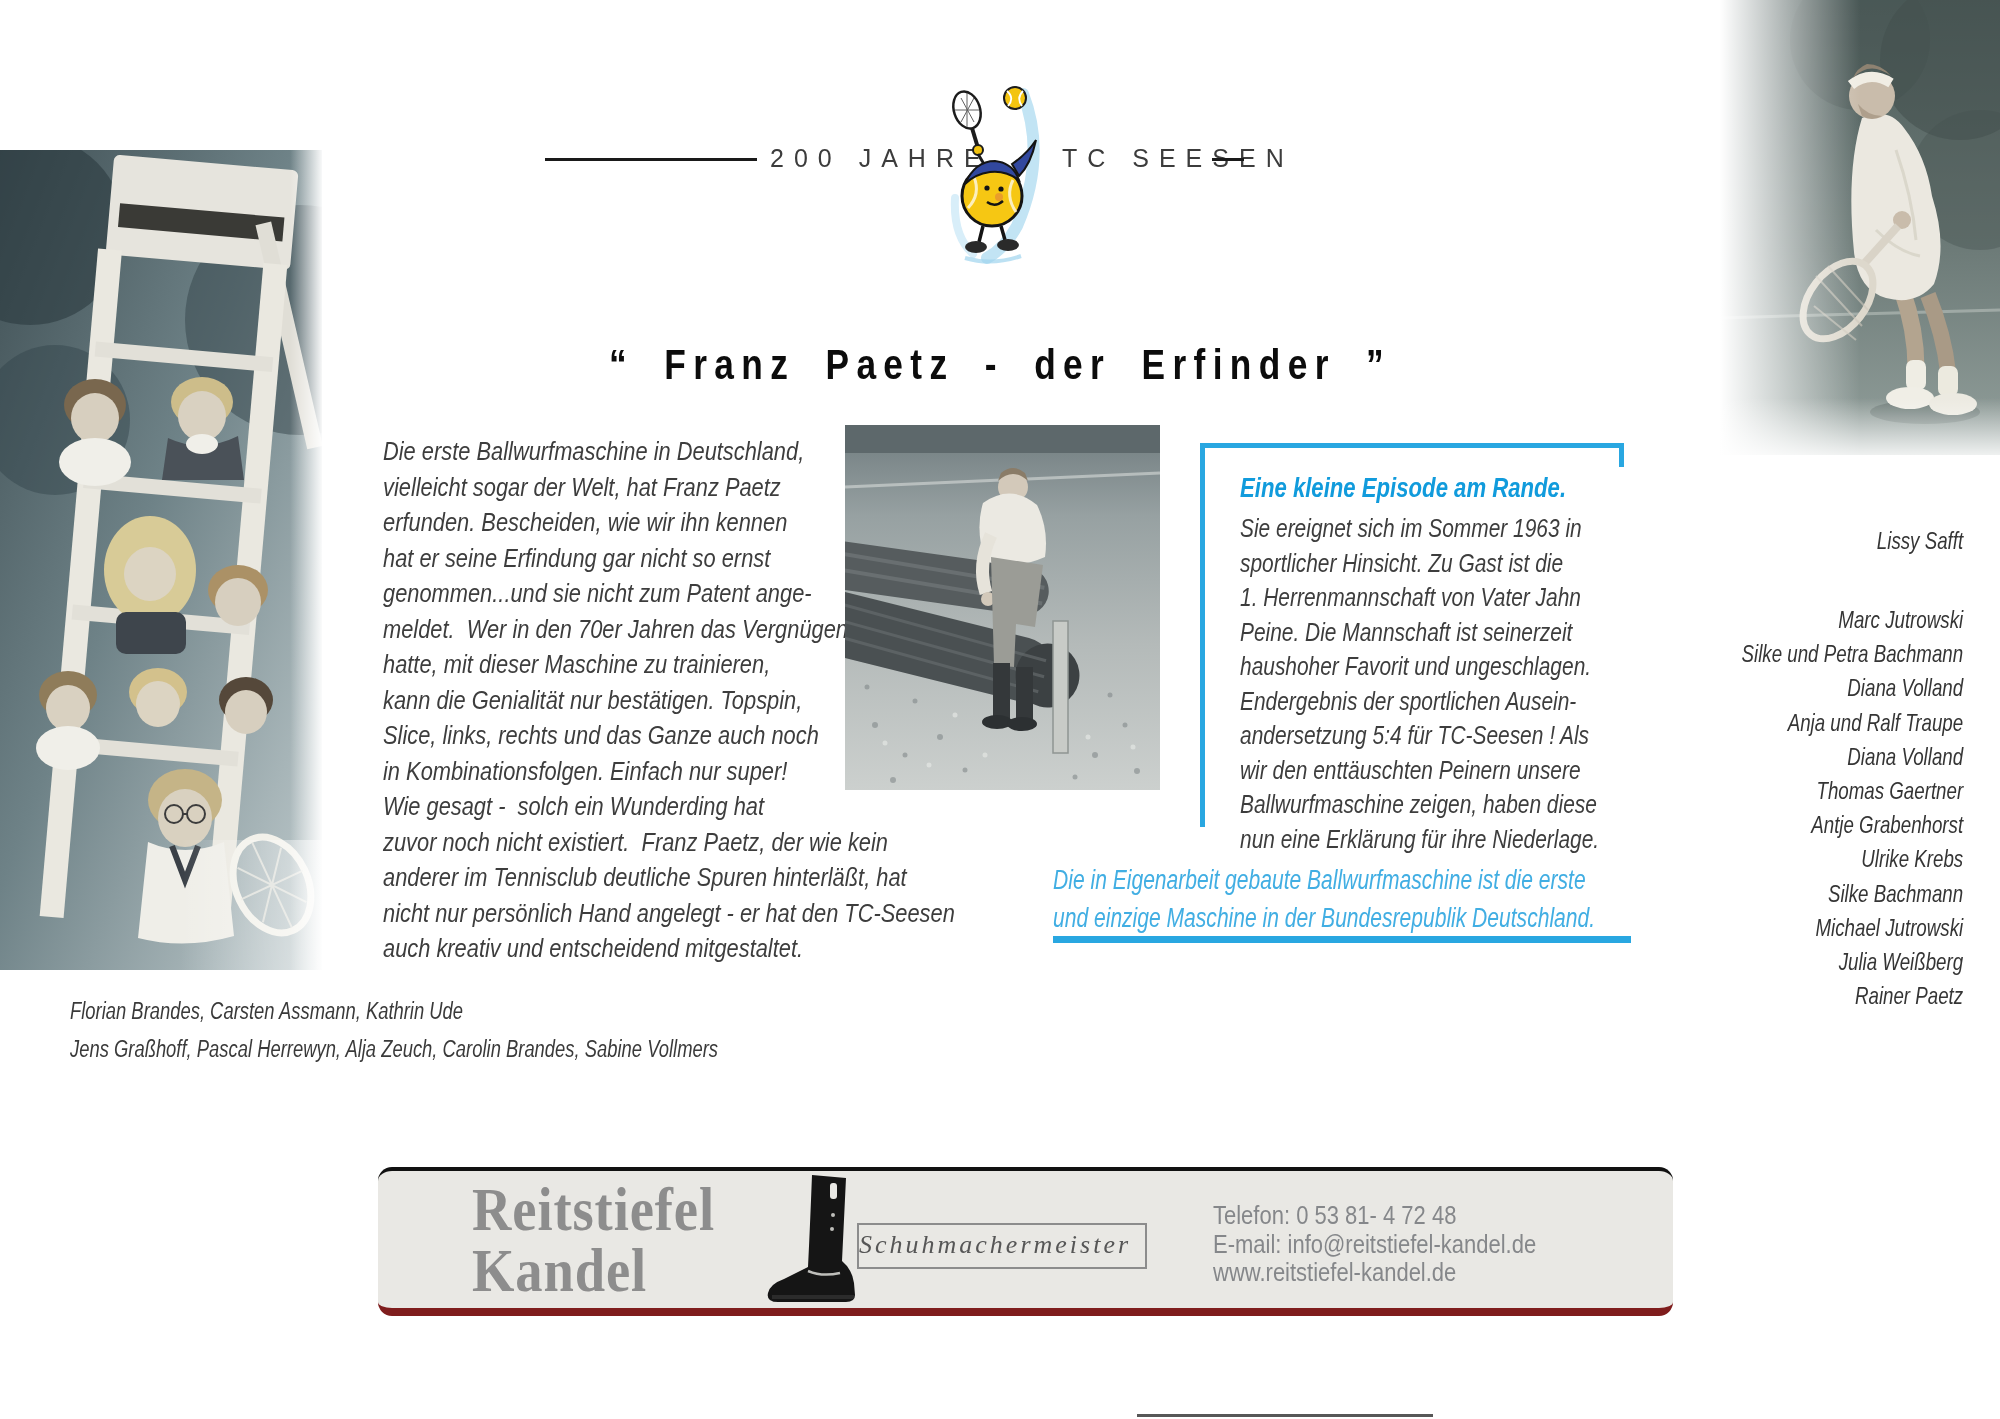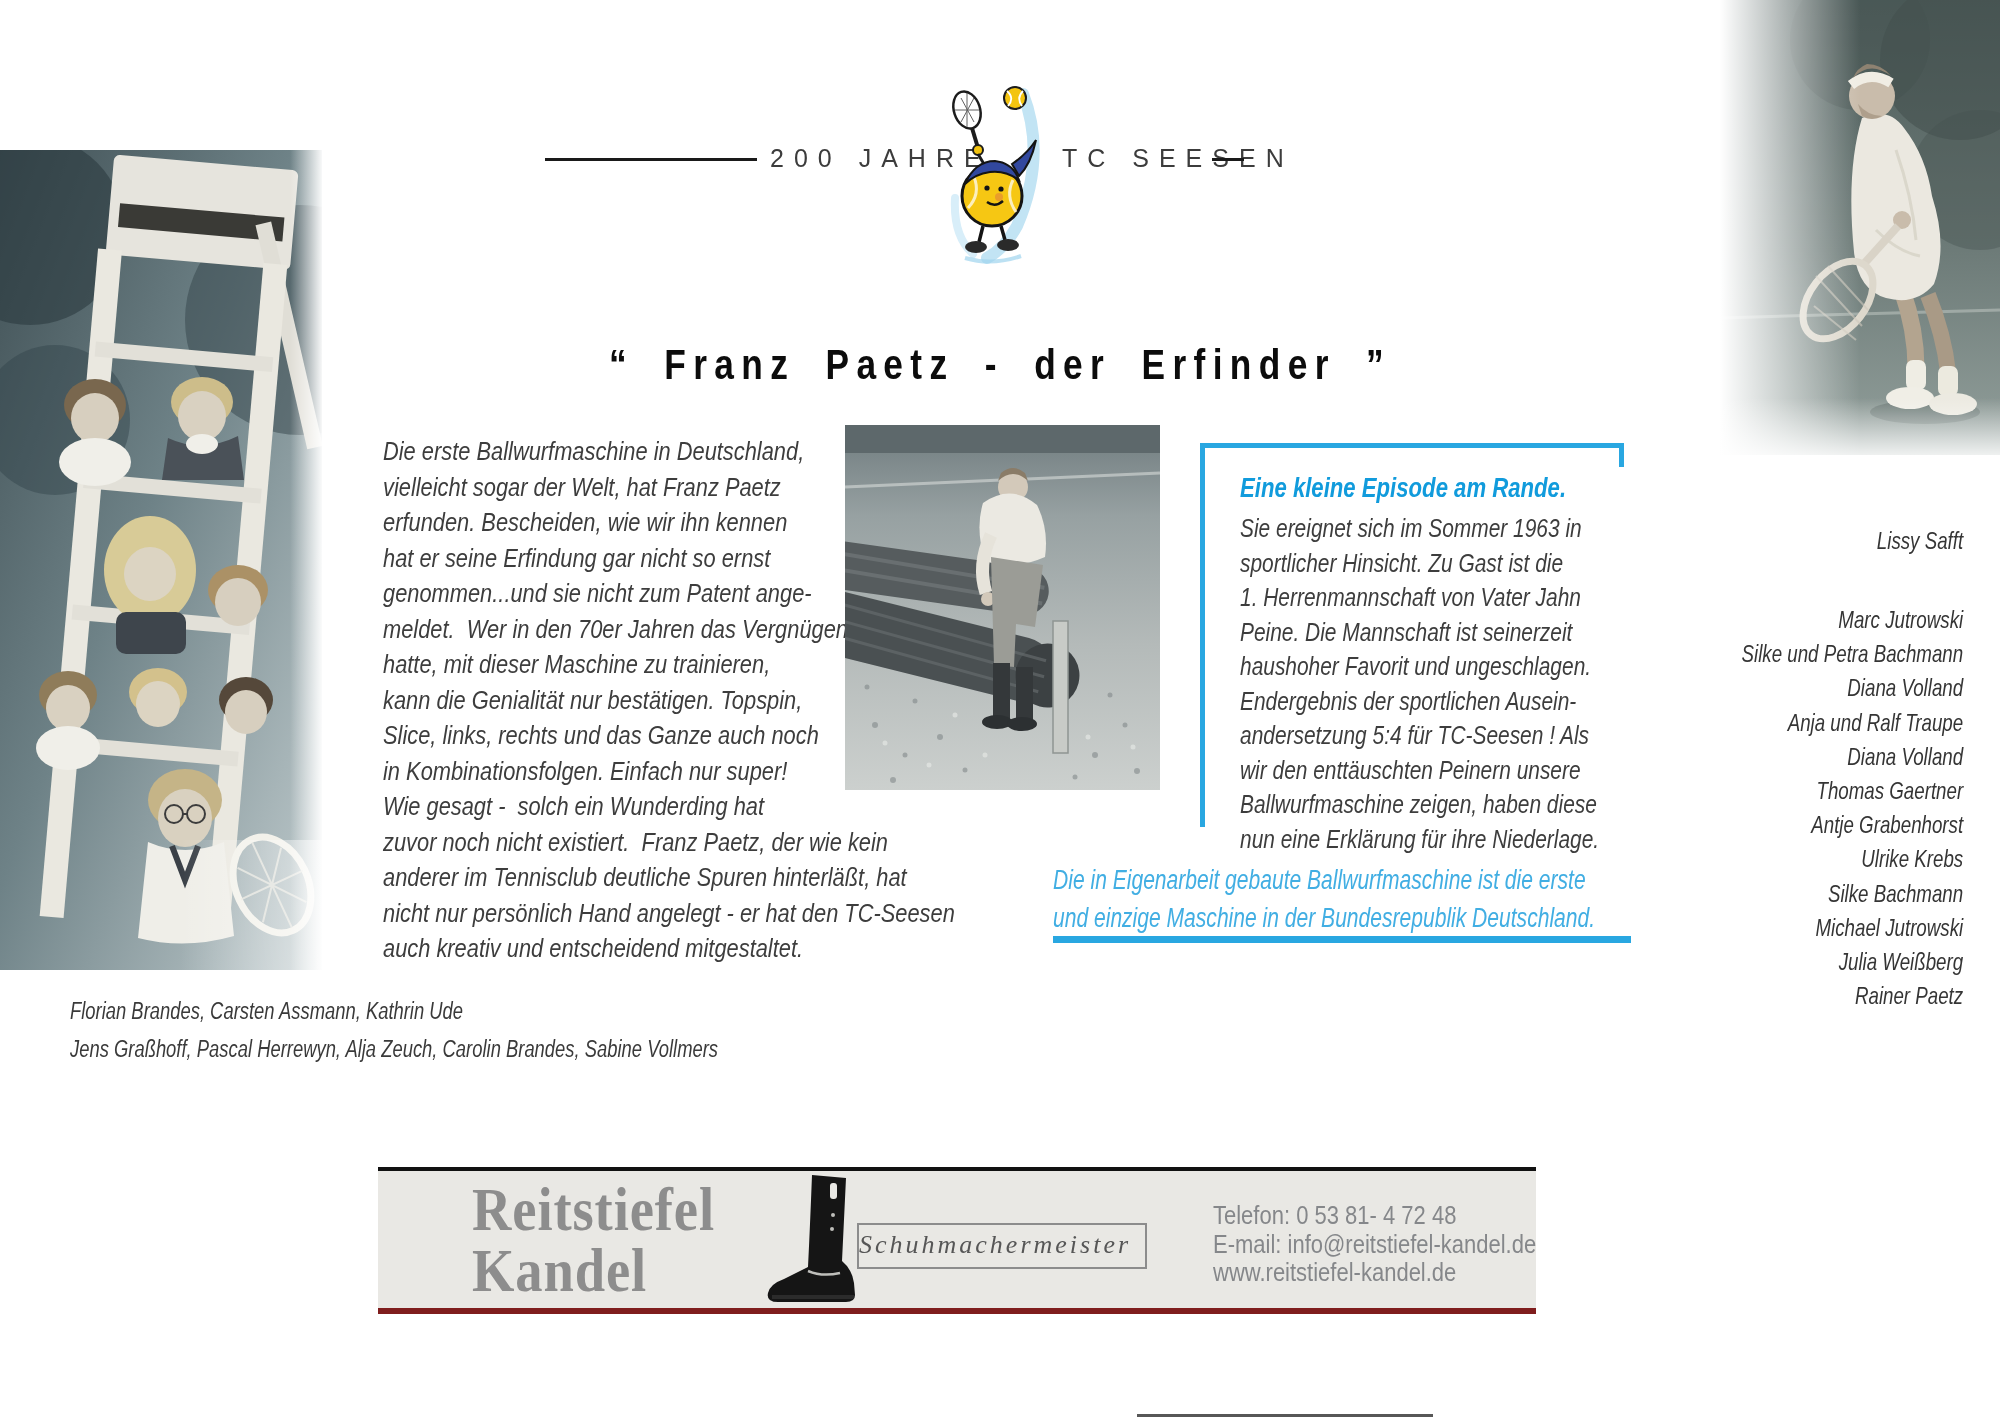--- a/index.html
+++ b/index.html
@@ -40,22 +40,22 @@
   .roster-lead{font-size:24px;line-height:34px;white-space:pre;}
   .roster-gap{height:45px;}
   .roster-line{font-size:24px;line-height:34.2px;white-space:pre;}
 
   
   .caption{position:absolute;left:70px;top:993px;font-style:italic;color:#3a3a3a;
            transform:scaleX(0.80);transform-origin:0 0;}
   .caption-line{font-size:23px;line-height:37.5px;white-space:pre;}
 
   
-  .banner{position:absolute;left:378px;top:1167px;width:1158px;height:137px;background:#e9e8e4;
-          border-top:4px solid #111;border-bottom:6px solid #7f1d1d;}
+  .banner{position:absolute;left:378px;top:1167px;width:1295px;height:137px;background:#e9e8e4;
+          border-top:4px solid #111;border-bottom:8px solid #7f1d1d;border-radius:14px;}
   .brand{position:absolute;left:94px;top:8px;font-family:"Liberation Serif",serif;font-weight:700;
          color:#8d8d8d;transform:scaleX(0.88);transform-origin:0 0;letter-spacing:1px;}
   .brand-line{font-size:62px;line-height:61px;white-space:pre;}
   .badge{position:absolute;left:479px;top:52px;border:2px solid #8c8c8c;padding:5px 14px 7px 0;
          font-family:"Liberation Serif",serif;font-style:italic;font-size:26px;letter-spacing:3px;
          color:#565656;white-space:pre;}
   .ad-contact{position:absolute;left:835px;top:30px;color:#85878a;transform:scaleX(0.88);transform-origin:0 0;}
   .ad-contact-line{font-size:25px;line-height:28.7px;white-space:pre;}
 
   .edge-mark{position:absolute;left:1137px;top:1414px;width:296px;height:2.5px;background:#3a3a3a;opacity:0.85;}

